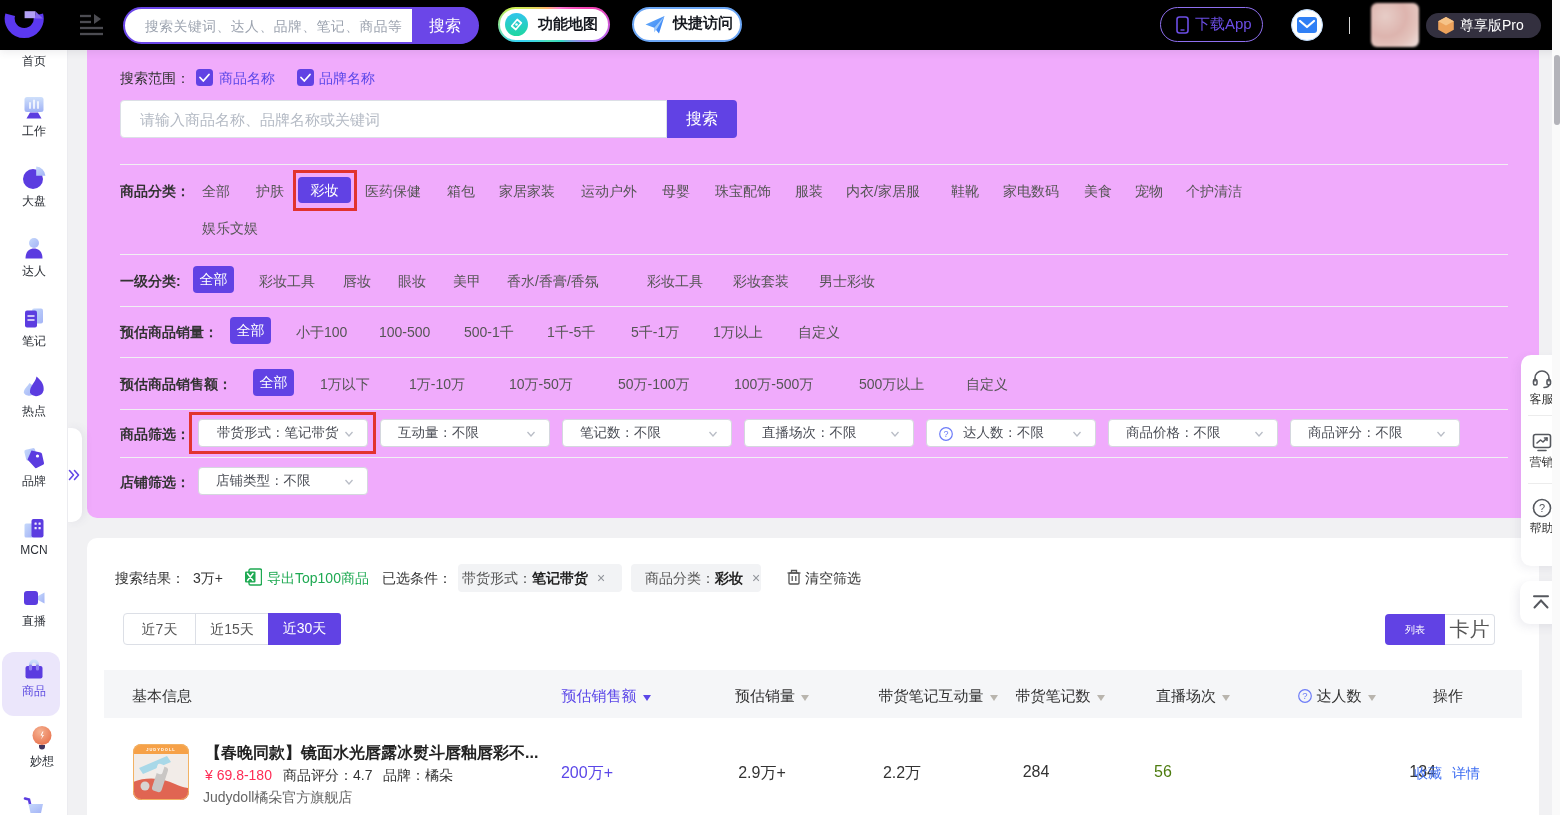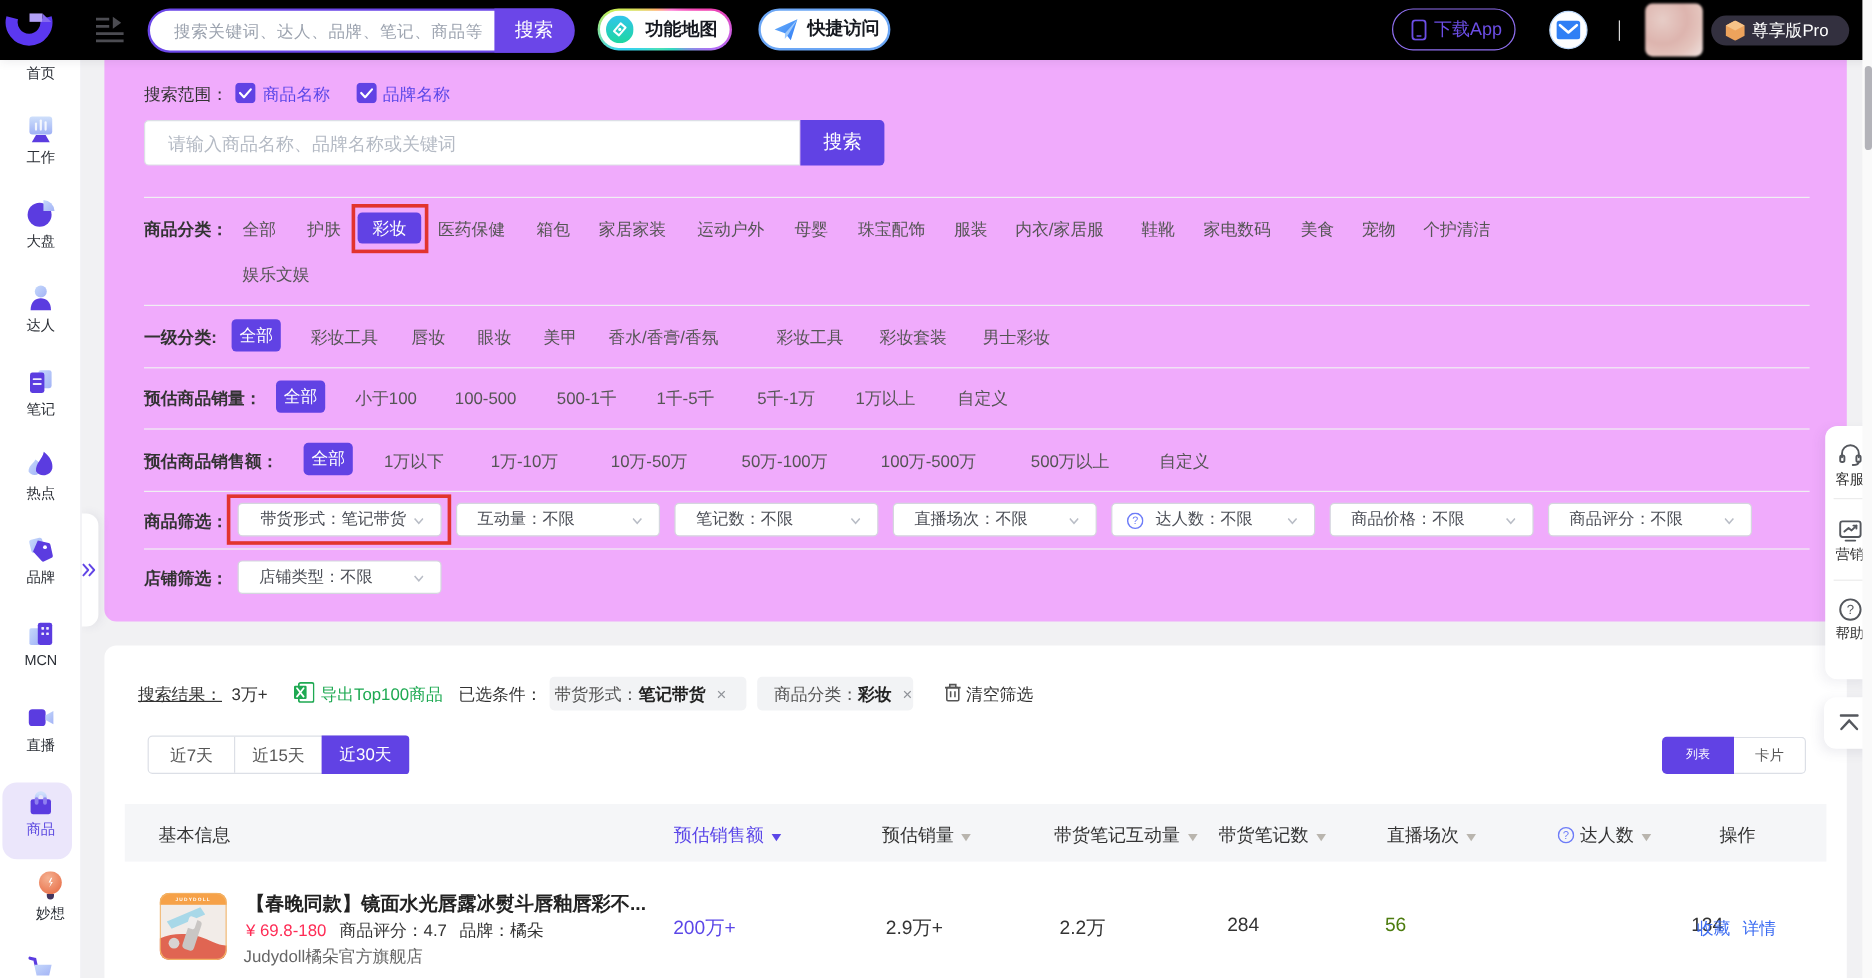--- a/index.html
+++ b/index.html
@@ -356,21 +356,21 @@
     <div class="hr" style="top:407px;"></div>
 
     <div class="rowlab" style="left:33px;top:424px;">店铺筛选：</div>
     <div class="dd" style="left:111px;top:417px;width:170px;padding-left:17px;">店铺类型：不限
       <svg class="caret" viewBox="0 0 8 8">
         <path d="M 0.5 2 L 4 6 L 7.5 2" fill="none" stroke="#b9bdc6" stroke-width="1.3"></path>
       </svg></div>
   </div>
   <div id="card2">
 
-    <div class="abs" style="left:28px;top:32px;font-size:14px;color:#333;text-decoration:underline;">搜索结果：</div>
+    <div class="abs" style="left:28px;top:32px;font-size:14px;color:#333;">搜索结果：</div>
     <div class="abs" style="left:106px;top:32px;font-size:14px;color:#333;">3万+</div>
     <svg class="abs" style="left:158px;top:30px;" width="17" height="18" viewBox="0 0 17 18">
       <rect x="4" y="1" width="12.5" height="16" rx="1.5" fill="#fff" stroke="#1ea952" stroke-width="1.4"></rect>
       <rect x="0" y="3.5" width="10.5" height="11" rx="1" fill="#1ea952"></rect>
       <path d="M 2.5 5.5 L 8 12.5 M 8 5.5 L 2.5 12.5" stroke="#fff" stroke-width="1.5" stroke-linecap="round"></path>
     </svg>
     <div class="abs" style="left:180px;top:32px;font-size:14px;color:#1ea952;">导出Top100商品</div>
     <div class="abs" style="left:295px;top:32px;font-size:14px;color:#333;">已选条件：</div>
     <div class="abs" style="left:371px;top:26px;width:164px;height:28px;background:#f2f3f5;border-radius:4px;font-size:14px;line-height:28px;">
       <span style="margin-left:4px;color:#555;">带货形式：</span><span style="color:#222;font-weight:bold;">笔记带货</span><span style="color:#909399;margin-left:9px;">×</span>
@@ -389,21 +389,21 @@
     </svg>
     <div class="abs" style="left:718px;top:32px;font-size:14px;color:#333;">清空筛选</div>
 
     <div class="abs" style="left:36px;top:75px;height:32px;border:1px solid #dcdfe6;border-radius:4px;display:flex;">
       <div style="width:72px;text-align:center;line-height:30px;font-size:14px;color:#555;border-right:1px solid #dcdfe6;">近7天</div>
       <div style="width:72px;text-align:center;line-height:30px;font-size:14px;color:#555;">近15天</div>
       <div style="width:73px;text-align:center;line-height:30px;font-size:14px;color:#fff;background:#6142e4;border-radius:0 3px 3px 0;margin:-1px -1px -1px 0;height:32px;">近30天</div>
     </div>
     <div class="abs" style="left:1298px;top:76px;height:31px;display:flex;">
       <div style="width:60px;text-align:center;line-height:31px;font-size:10px;color:#fff;background:#6142e4;border-radius:4px 0 0 4px;">列表</div>
-      <div style="width:60px;text-align:center;line-height:29px;font-size:12px;color:#555;border:1px solid #dcdfe6;border-left:none;border-radius:0 4px 4px 0;background:#fff;">卡片</div>
+      <div style="width:50px;text-align:center;line-height:29px;font-size:20px;color:#555;border:1px solid #dcdfe6;border-left:none;border-radius:0 4px 4px 0;background:#fff;">卡片</div>
     </div>
 
     <div class="abs" style="left:17px;top:132px;width:1418px;height:48px;background:#f5f6f8;"></div>
     <div class="abs" style="left:45px;top:149px;font-size:15px;color:#333;">基本信息</div>
     <div class="abs ptext" style="left:419px;top:149px;width:200px;text-align:center;font-size:15px;">预估销售额 <span style="display:inline-block;width:0;height:0;border-left:4px solid transparent;border-right:4px solid transparent;border-top:6px solid #5b47e8;margin-left:2px;"></span></div>
     <div class="abs" style="left:585px;top:149px;width:200px;text-align:center;font-size:15px;color:#333;">预估销量 <span style="display:inline-block;width:0;height:0;border-left:4px solid transparent;border-right:4px solid transparent;border-top:6px solid #b9b5ae;margin-left:2px;"></span></div>
     <div class="abs" style="left:751px;top:149px;width:200px;text-align:center;font-size:15px;color:#333;">带货笔记互动量 <span style="display:inline-block;width:0;height:0;border-left:4px solid transparent;border-right:4px solid transparent;border-top:6px solid #b9b5ae;margin-left:2px;"></span></div>
     <div class="abs" style="left:873px;top:149px;width:200px;text-align:center;font-size:15px;color:#333;">带货笔记数 <span style="display:inline-block;width:0;height:0;border-left:4px solid transparent;border-right:4px solid transparent;border-top:6px solid #b9b5ae;margin-left:2px;"></span></div>
     <div class="abs" style="left:1006px;top:149px;width:200px;text-align:center;font-size:15px;color:#333;">直播场次 <span style="display:inline-block;width:0;height:0;border-left:4px solid transparent;border-right:4px solid transparent;border-top:6px solid #b9b5ae;margin-left:2px;"></span></div>
     <div class="abs" style="left:1150px;top:149px;width:200px;text-align:center;font-size:15px;color:#333;"><svg style="vertical-align:-2px;" width="14" height="14" viewBox="0 0 14 14">

